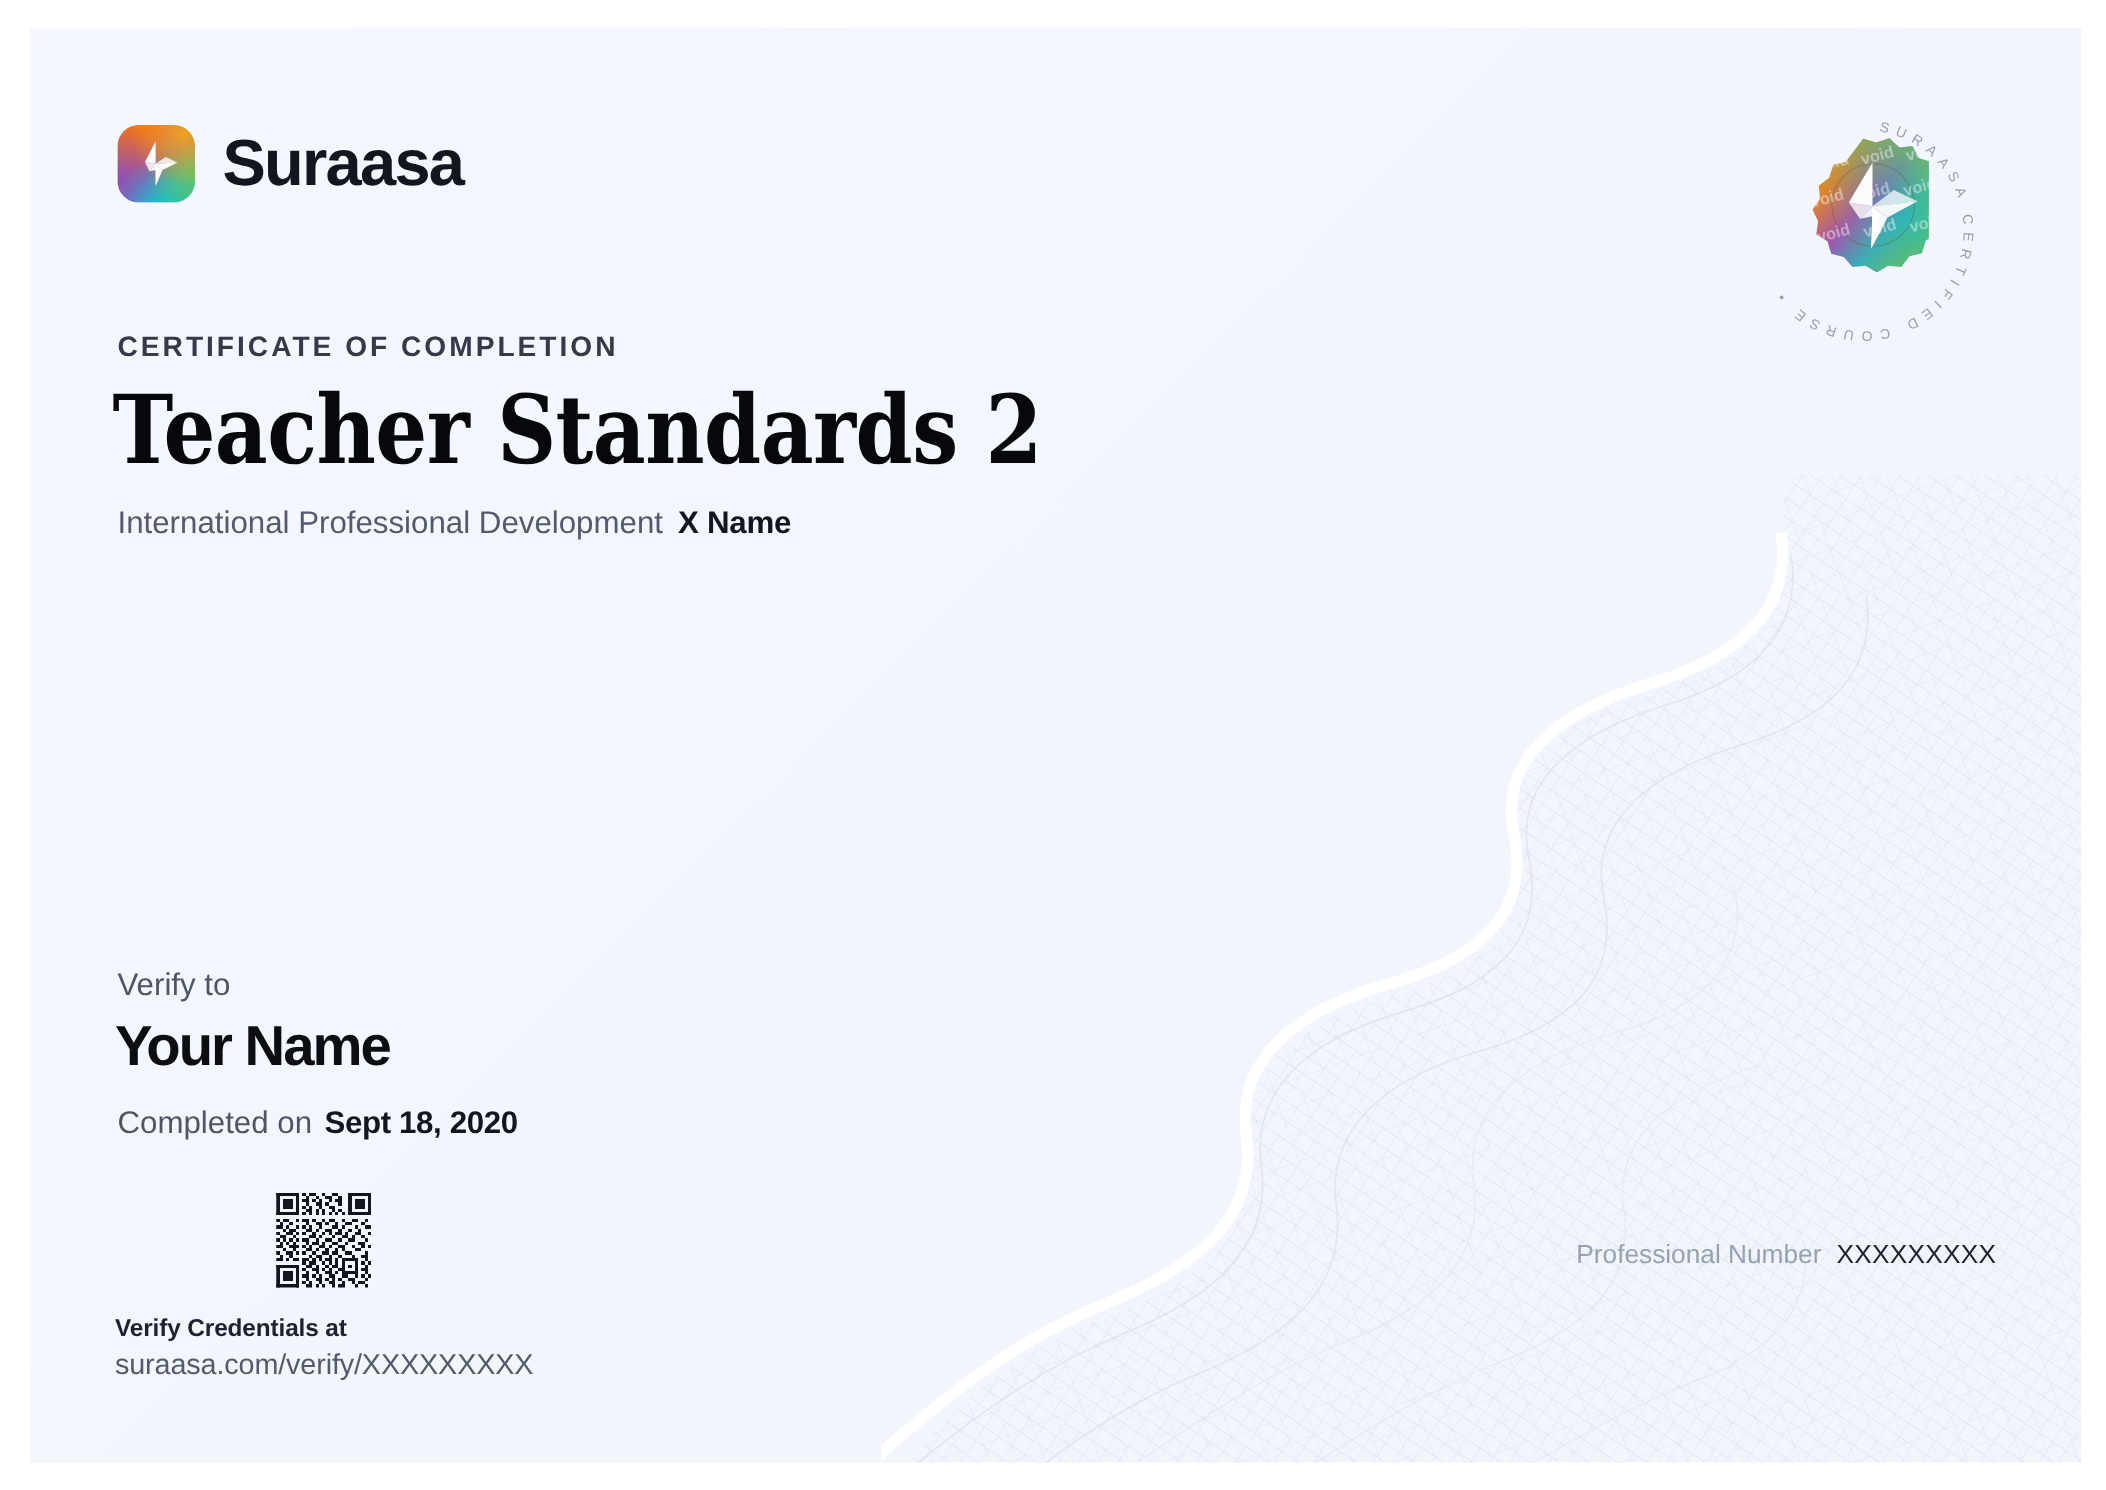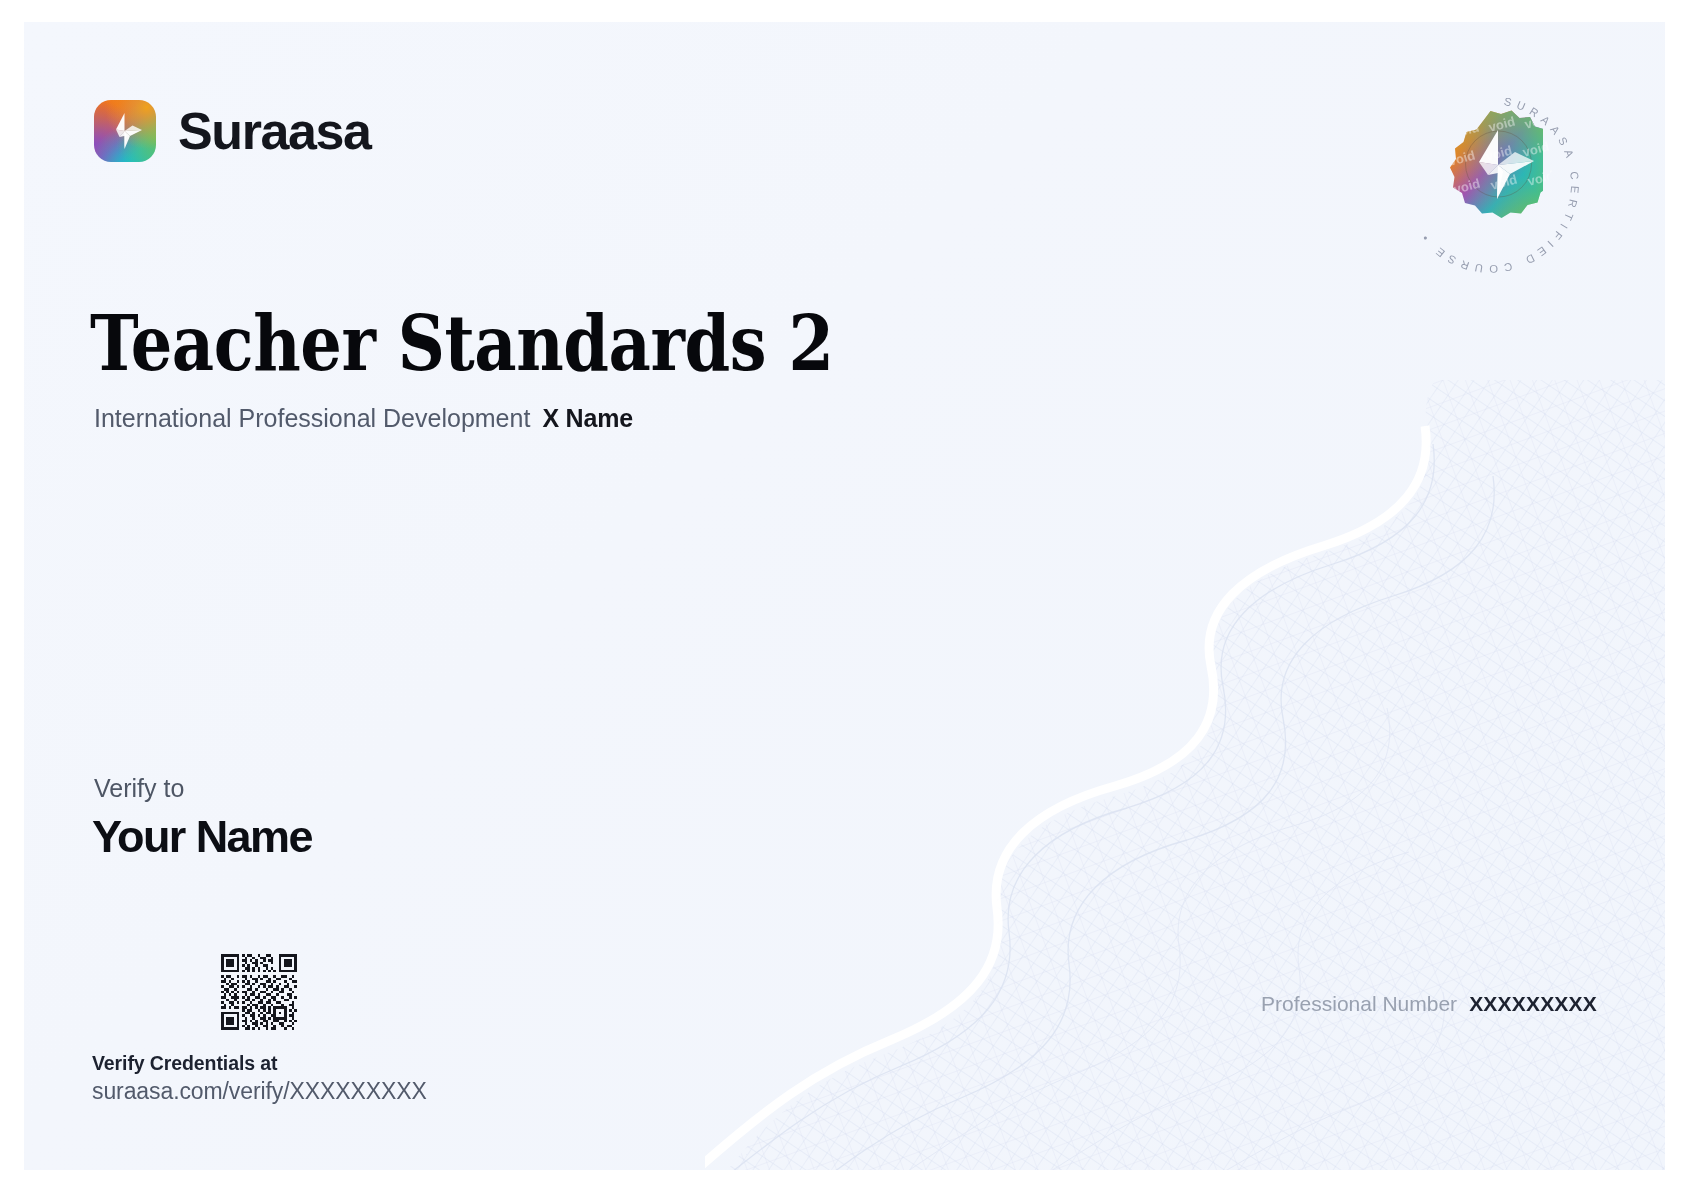--- a/index.html
+++ b/index.html
@@ -183,21 +183,21 @@
   
   .cert-number {
     position: absolute;
     right: 68px;
     top: 970px;
     font-size: 21px;
     color: #99a1b0;
     white-space: nowrap;
   }
   .cert-number .value {
-    font-weight: bold;
+    font-weight: normal;
     color: #1d2230;
     margin-left: 12px;
     letter-spacing: 0.2px;
   }
 </style>
 </head>
 <body>
 
 <div class="certificate">
 
@@ -320,27 +320,31 @@
           <path d="M110 83 L100 93 L115 90 Z" fill-opacity="0.88"></path>
           <path d="M110 83 L115 90 L109 117 Z" fill-opacity="0.84"></path>
           <path d="M110 83 L109 117 L122 92 Z" fill-opacity="0.96"></path>
           <path d="M110 83 L122 92 L146 79 Z" fill-opacity="0.93"></path>
           <path d="M110 83 L146 79 L127 70 Z" fill-opacity="0.74"></path>
         </g>
       </g>
     </svg>
   </div>
 
+  <div class="kicker">CERTIFICATE OF COMPLETION</div>
   <div class="course-title">Teacher Standards 2</div>
   <div class="subtitle">
     <span>International Professional Development</span><span class="hours">X Name</span>
   </div>
 
   <div class="awarded-label">Verify to</div>
   <div class="awardee-name">Your Name</div>
+  <div class="completed-row">
+    <span>Completed on</span><span class="date">Sept 18, 2020</span>
+  </div>
 
   <div class="verify">
     <svg class="qr" viewBox="0 0 29 29" shape-rendering="crispEdges" aria-hidden="true">
       <rect width="29" height="29" fill="#f3f6fc"></rect>
       <g fill="#14161d">
 
         <rect x="0" y="0" width="7" height="1"></rect>
           <rect x="0" y="6" width="7" height="1"></rect>
         <rect x="0" y="0" width="1" height="7"></rect>
           <rect x="6" y="0" width="1" height="7"></rect>

